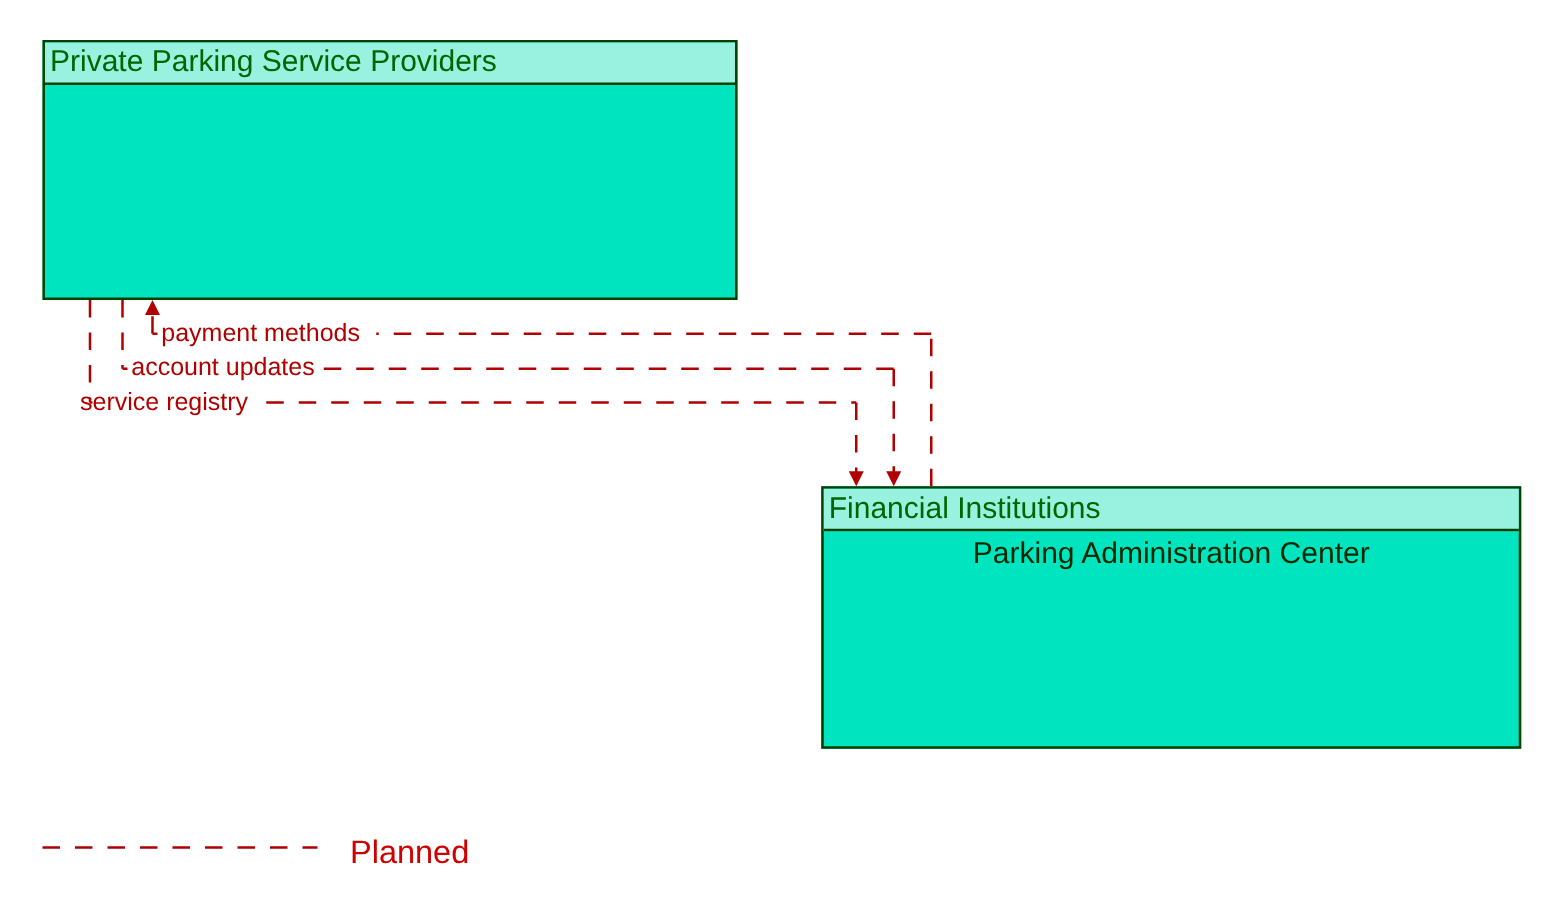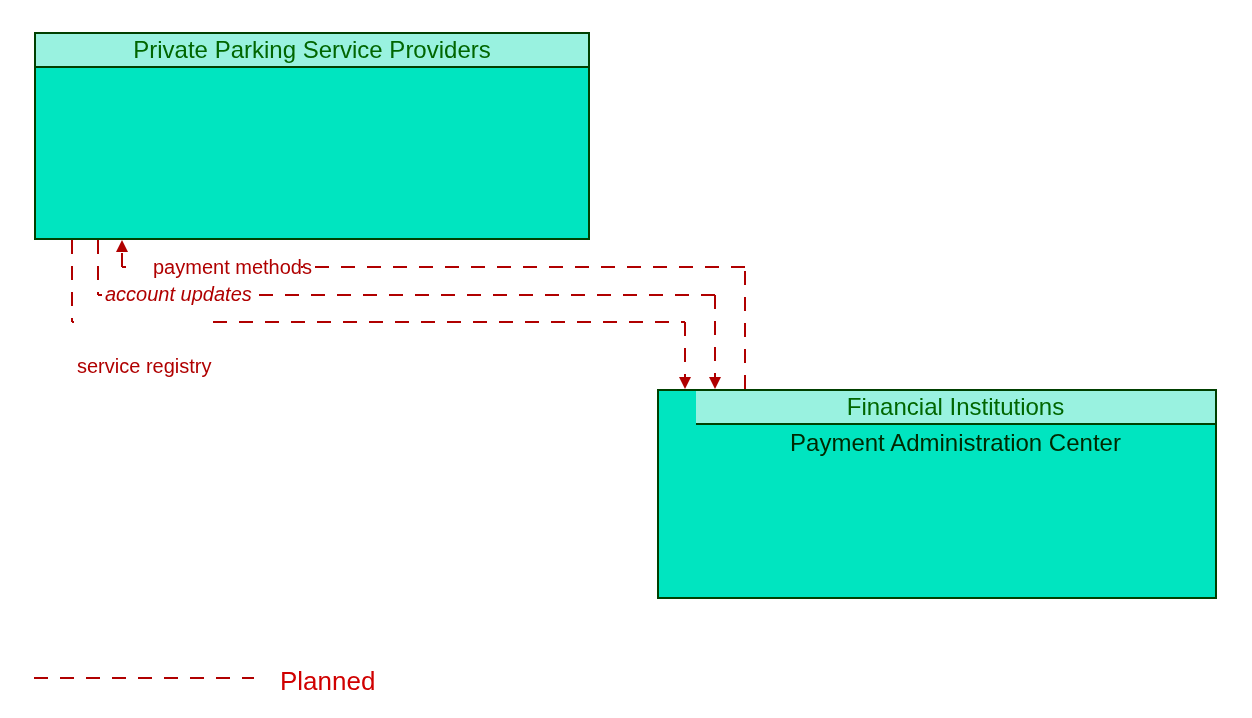--- a/index.html
+++ b/index.html
@@ -12,21 +12,20 @@
   }
   .box {
     position: absolute;
     border: 2px solid #004000;
     background: #00e5c0;
     box-sizing: border-box;
   }
   .box-header {
     background: #99f2e0;
     border-bottom: 2px solid #004000;
-    text-align: center;
     font-size: 24px;
     color: #060;
     padding: 2px 4px;
   }
   .box-body {
     text-align: center;
     font-size: 24px;
     color: #002800;
     padding-top: 4px;
   }
@@ -58,28 +57,28 @@
     fill: #b00000;
   }
 </style>
 </head>
 <body>
 
 <div class="box" style="left:34px; top:32px; width:556px; height:208px;">
   <div class="box-header">Private Parking Service Providers</div>
 </div>
 
-<div class="box" style="left:657px; top:389px; width:560px; height:210px;padding-left:37px;">
+<div class="box" style="left:657px; top:389px; width:560px; height:210px;">
   <div class="box-header">Financial Institutions</div>
-  <div class="box-body">Payment Administration Center</div>
+  <div class="box-body">Parking Administration Center</div>
 </div>
 
-<div class="flow-label" style="left:129px; top:256px;margin-left:24px;">payment methods</div>
-<div class="flow-label" style="left:105px; top:283px;font-style:italic;">account updates</div>
-<div class="flow-label" style="left:77px; top:311px;margin-top:44px;">service registry</div>
+<div class="flow-label" style="left:129px; top:256px;">payment methods</div>
+<div class="flow-label" style="left:105px; top:283px;">account updates</div>
+<div class="flow-label" style="left:64px; top:311px;">service registry</div>
 
 <div class="legend-label" style="left:280px; top:666px;">Planned</div>
 
 <svg class="lines">
 
   <line class="dashed" x1="34" y1="678" x2="254" y2="678"></line>
 
   <line class="dashed" x1="745" y1="389" x2="745" y2="267"></line>
 
   <line class="dashed" x1="745" y1="267" x2="301" y2="267"></line>

